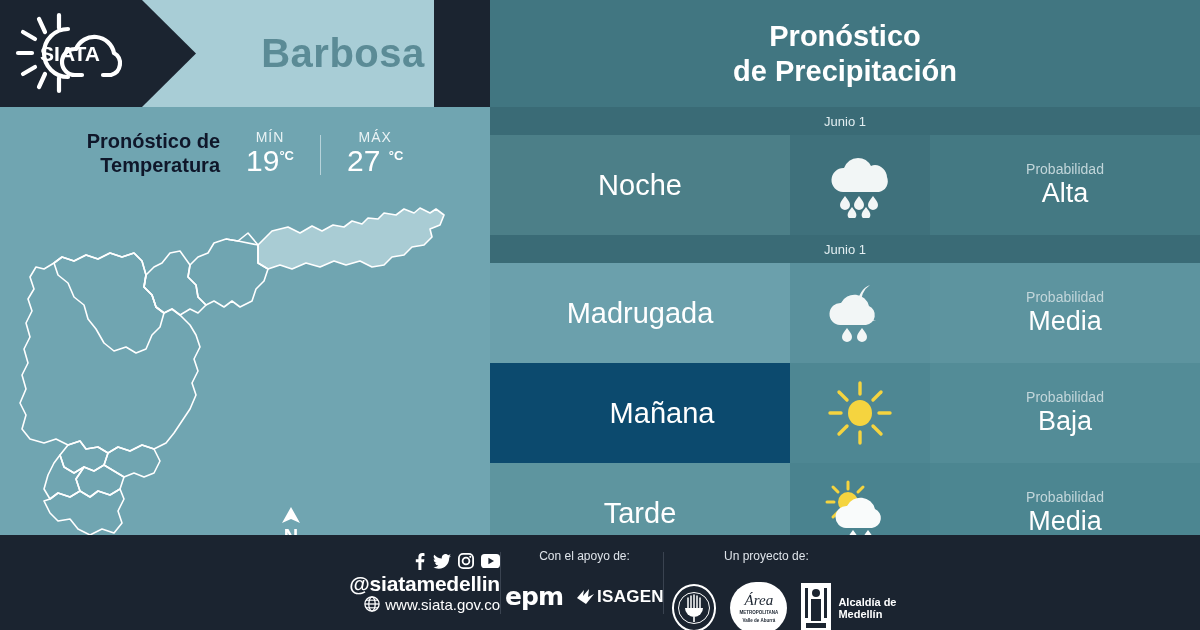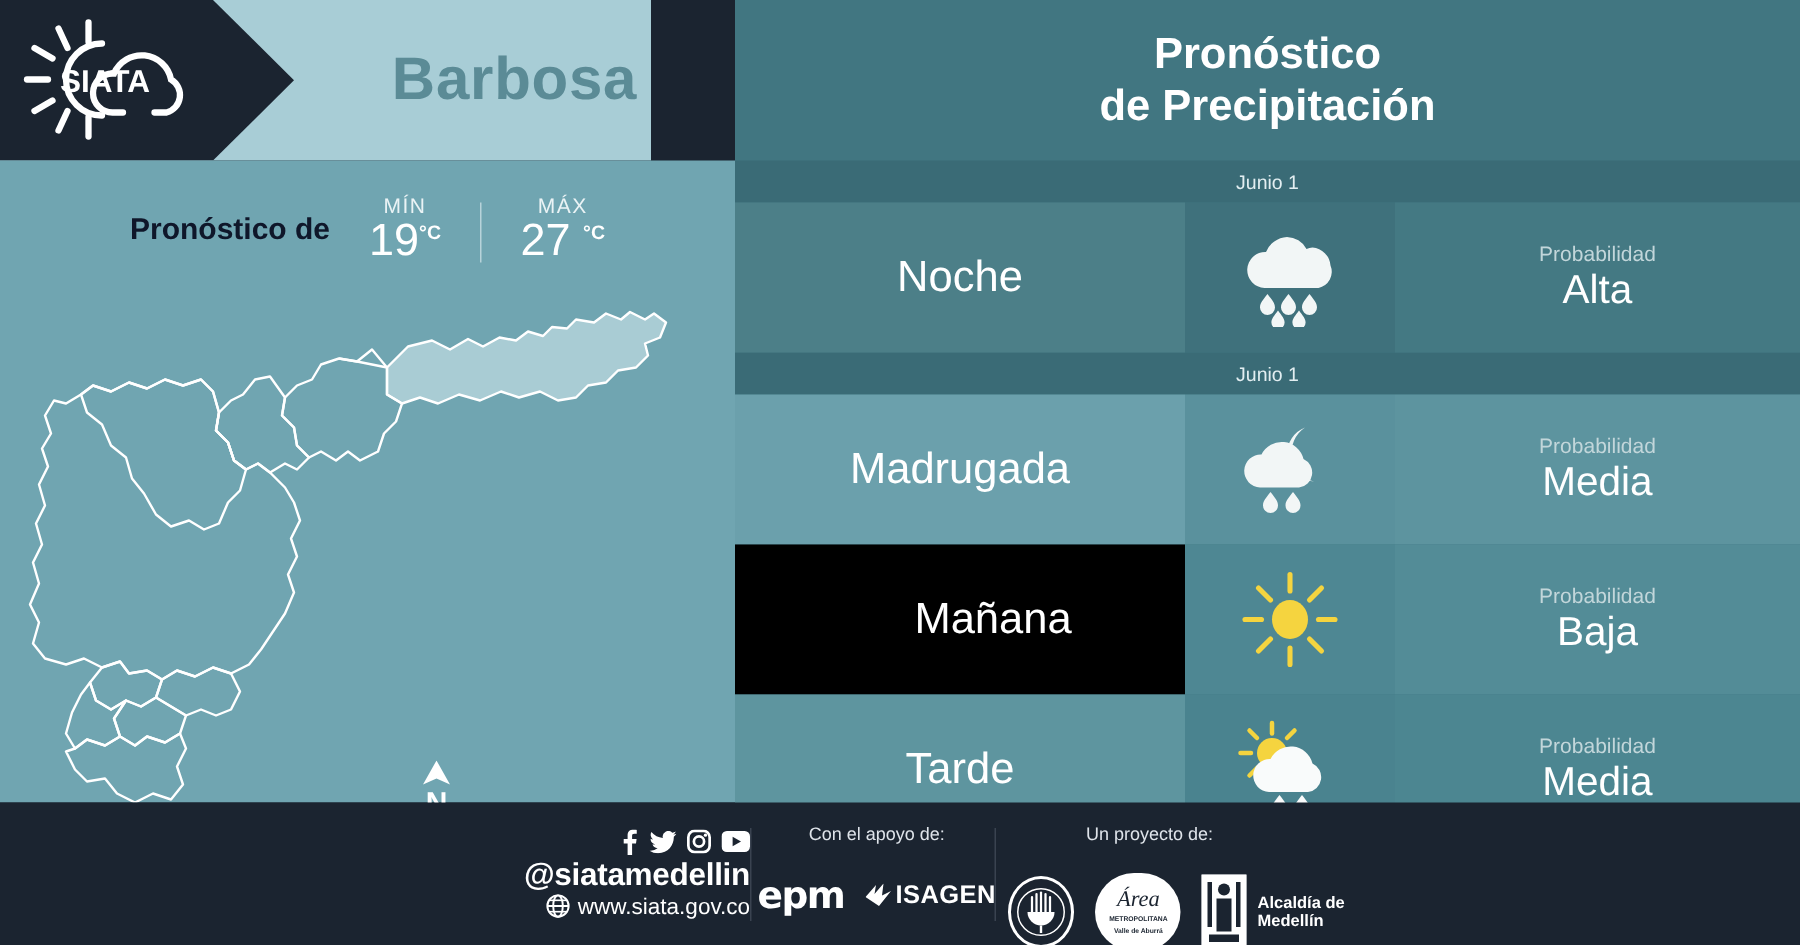--- a/index.html
+++ b/index.html
@@ -78,21 +78,21 @@
   .frow .cell-prob {
     flex:1; display:flex; flex-direction:column;
     align-items:center; justify-content:center; line-height:1.15;
   }
   .prob-cap { color:#c2d6da; font-size:14px; }
   .prob-val { color:#ffffff; font-size:27px; font-weight:300; margin-top:1px; }
 
   
   .r1 .cell-name{background:#4c7f88;} .r1 .cell-icon{background:#3f717c;} .r1 .cell-prob{background:#447983;}
   .r2 .cell-name{background:#6ba0ac;} .r2 .cell-icon{background:#5a919d;} .r2 .cell-prob{background:#5d949f;}
-  .r3 .cell-name{background:#000000;padding-left:44px;} .r3 .cell-icon{background:#4e8793;} .r3 .cell-prob{background:#538c97;}
+  .r3 .cell-name{background:#0c4a6e;padding-left:44px;} .r3 .cell-icon{background:#4e8793;} .r3 .cell-prob{background:#538c97;}
   .r4 .cell-name{background:#5e959f;} .r4 .cell-icon{background:#4a838f;} .r4 .cell-prob{background:#4c8691;}
 
   
   .footer {
     position:absolute; left:0; top:535px; width:1200px; height:95px;
     background:#1b2430; display:flex; align-items:center;
   }
   .foot-social {
     position:absolute; left:300px; top:0; height:95px; width:200px;
     display:flex; flex-direction:column; align-items:flex-end; justify-content:center;
@@ -140,20 +140,21 @@
           <text x="58" y="50" font-family="Liberation Sans, sans-serif" font-size="21" font-weight="bold" fill="#fff" text-anchor="middle">SIATA</text>
         </svg>
       </div>
       <div class="city-title">Barbosa</div>
     </div>
 
     <div class="temp-panel">
       <div class="temp-header">
         <div class="temp-label">
           <div>Pronóstico de</div>
+          <div>Temperatura</div>
         </div>
         <div class="temp-stat">
           <div class="temp-cap">MÍN</div>
           <div class="temp-val"><span>19</span><sup>°C</sup></div>
         </div>
         <div class="temp-sep"></div>
         <div class="temp-stat">
           <div class="temp-cap">MÁX</div>
           <div class="temp-val"><span>27</span> <sup>°C</sup></div>
         </div>

